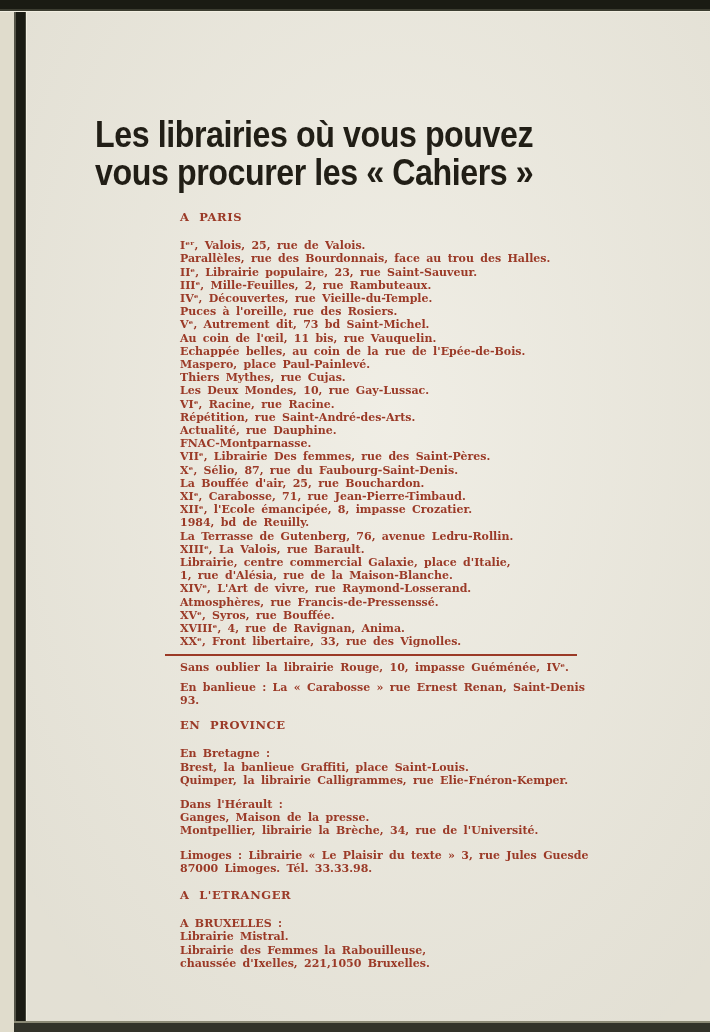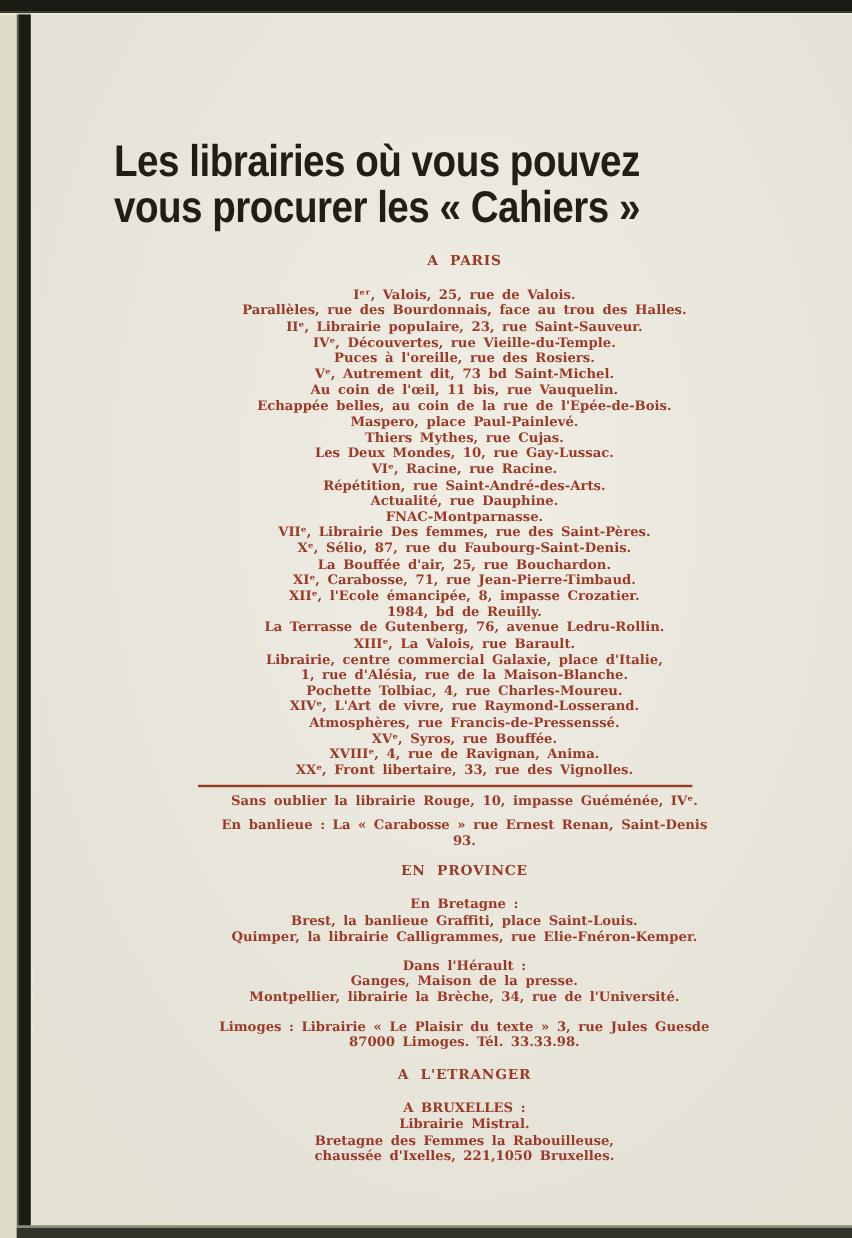--- a/index.html
+++ b/index.html
@@ -57,21 +57,20 @@
     white-space: nowrap;
   }
 
   .content {
     position:absolute; left:180px; top:211px; width:414px;
     color: var(--ink);
     font-size: 11px;
     font-weight: bold;
     line-height: 13.2px;
     word-spacing: 2.5px;
-    text-align: center;
   }
   .heading {
     font-size: 11.5px;
     letter-spacing: 0.6px;
     word-spacing: 5px;
     margin-bottom: 15px;
   }
   .heading.mt { margin-top: 12px; }
   .heading.mt2 { margin-top: 14px; }
   .line { white-space: nowrap; }
@@ -100,20 +99,21 @@
   </div>
 
   <div class="content">
 
     <div class="heading">A PARIS</div>
 
     <div>
       <div class="line">Iᵉʳ, Valois, 25, rue de Valois.</div>
       <div class="line">Parallèles, rue des Bourdonnais, face au trou des Halles.</div>
       <div class="line">IIᵉ, Librairie populaire, 23, rue Saint-Sauveur.</div>
+      <div class="line">IIIᵉ, Mille-Feuilles, 2, rue Rambuteaux.</div>
       <div class="line">IVᵉ, Découvertes, rue Vieille-du-Temple.</div>
       <div class="line">Puces à l'oreille, rue des Rosiers.</div>
       <div class="line">Vᵉ, Autrement dit, 73 bd Saint-Michel.</div>
       <div class="line">Au coin de l'œil, 11 bis, rue Vauquelin.</div>
       <div class="line">Echappée belles, au coin de la rue de l'Epée-de-Bois.</div>
       <div class="line">Maspero, place Paul-Painlevé.</div>
       <div class="line">Thiers Mythes, rue Cujas.</div>
       <div class="line">Les Deux Mondes, 10, rue Gay-Lussac.</div>
       <div class="line">VIᵉ, Racine, rue Racine.</div>
       <div class="line">Répétition, rue Saint-André-des-Arts.</div>
@@ -122,21 +122,20 @@
       <div class="line">VIIᵉ, Librairie Des femmes, rue des Saint-Pères.</div>
       <div class="line">Xᵉ, Sélio, 87, rue du Faubourg-Saint-Denis.</div>
       <div class="line">La Bouffée d'air, 25, rue Bouchardon.</div>
       <div class="line">XIᵉ, Carabosse, 71, rue Jean-Pierre-Timbaud.</div>
       <div class="line">XIIᵉ, l'Ecole émancipée, 8, impasse Crozatier.</div>
       <div class="line">1984, bd de Reuilly.</div>
       <div class="line">La Terrasse de Gutenberg, 76, avenue Ledru-Rollin.</div>
       <div class="line">XIIIᵉ, La Valois, rue Barault.</div>
       <div class="line">Librairie, centre commercial Galaxie, place d'Italie,</div>
       <div class="line">1, rue d'Alésia, rue de la Maison-Blanche.</div>
-      <div class="line">Pochette Tolbiac, 4, rue Charles-Moureu.</div>
       <div class="line">XIVᵉ, L'Art de vivre, rue Raymond-Losserand.</div>
       <div class="line">Atmosphères, rue Francis-de-Pressenssé.</div>
       <div class="line">XVᵉ, Syros, rue Bouffée.</div>
       <div class="line">XVIIIᵉ, 4, rue de Ravignan, Anima.</div>
       <div class="line">XXᵉ, Front libertaire, 33, rue des Vignolles.</div>
     </div>
 
     <div class="rule"></div>
 
     <div class="line note-first">Sans oublier la librairie Rouge, 10, impasse Guéménée, IVᵉ.</div>
@@ -161,18 +160,18 @@
     <div class="group">
       <div class="line">Limoges : Librairie « Le Plaisir du texte » 3, rue Jules Guesde</div>
       <div class="line">87000 Limoges. Tél. 33.33.98.</div>
     </div>
 
     <div class="heading mt2">A L'ETRANGER</div>
 
     <div class="group">
       <div class="group-title">A BRUXELLES :</div>
       <div class="line">Librairie Mistral.</div>
-      <div class="line">Bretagne des Femmes la Rabouilleuse,</div>
+      <div class="line">Librairie des Femmes la Rabouilleuse,</div>
       <div class="line">chaussée d'Ixelles, 221,1050 Bruxelles.</div>
     </div>
 
   </div>
 </div>
 
 </body></html>

